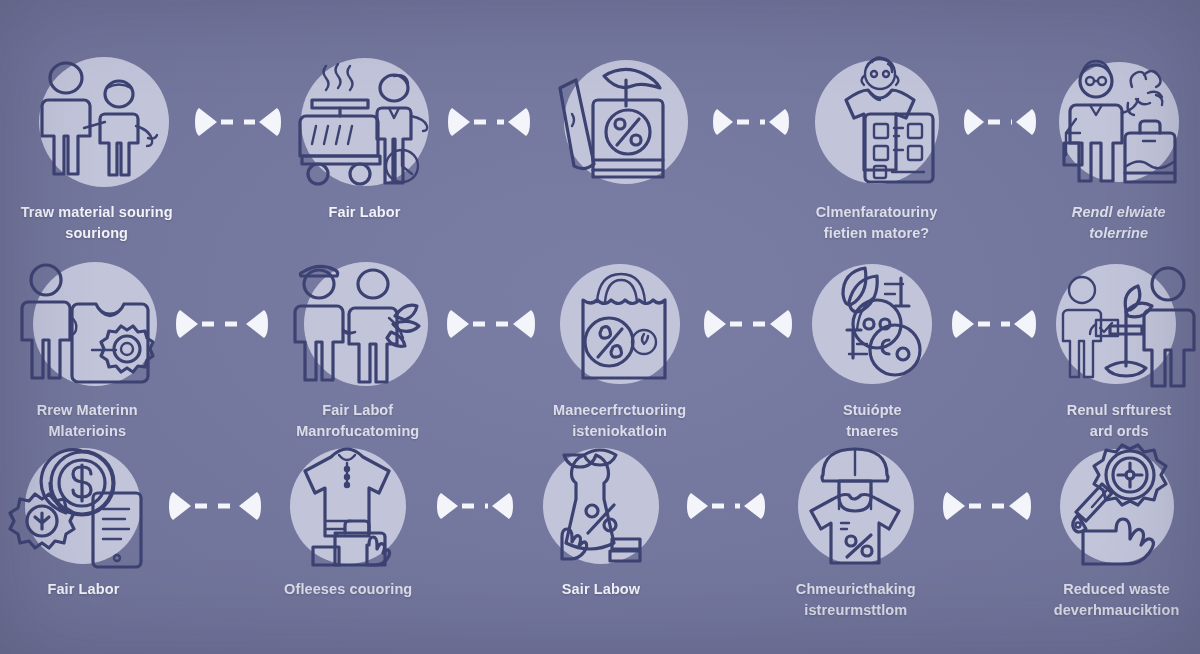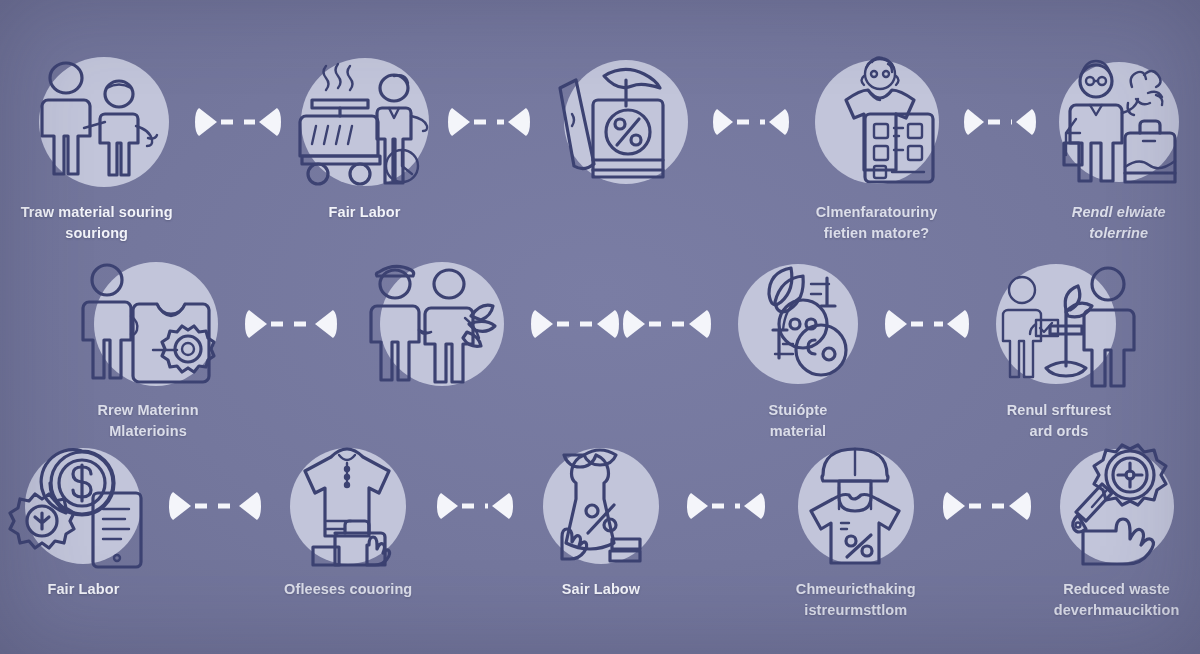--- a/index.html
+++ b/index.html
@@ -325,30 +325,54 @@
           <path class="strokethin" d="M64 72 q8 4 12 2"></path>
           <ellipse class="fillw stroke" cx="94" cy="26" rx="15" ry="14"></ellipse>
           <path class="fillw stroke" d="M76 50 h36 a6 6 0 0 1 6 6 v30 h-10 v38 h-11 v-38 h-6 v38 h-11 v-38 h-10 v-30 a6 6 0 0 1 6 -6 z"></path>
           <path class="strokethin" d="M76 74 q-8 4 -12 -2"></path>
           <path class="fillw stroke" d="M116 58 q10 -14 22 -10 q-2 10 -12 14 z"></path>
           <path class="fillw stroke" d="M114 66 q16 -6 26 2 q-8 8 -20 4 z"></path>
           <path class="fillw stroke" d="M112 74 q12 4 14 14 q-12 2 -18 -8 z"></path>
           <path class="strokethin" d="M110 60 q10 8 14 20"></path>
         </svg>
       </div>
+      <div class="label soft">
+        <div>Fair Labof</div>
+        <div>Manrofucatoming</div>
+      </div>
     </div>
 
     <div class="connector" style="width:92px;height:132px;">
       <svg width="92" height="40" viewBox="0 0 92 40">
         <path class="headfill" d="M24 20 L6 6 Q2 9 2 20 Q2 31 6 34 Z"></path>
         <path class="dash" d="M28 20 H64"></path>
         <path class="headfill" d="M68 20 L86 6 Q90 9 90 20 Q90 31 86 34 Z"></path>
       </svg>
     </div>
 
+    <div class="node" style="width:180px;">
+      <div class="disc-wrap" style="height:132px;">
+        <span class="disc" style="width:120px;height:120px;"></span>
+        <svg class="art" width="150" height="132" viewBox="0 0 150 132">
+          <path class="strokethin" d="M52 44 q2 -28 24 -28 q22 0 24 28"></path>
+          <path class="strokethin" d="M60 44 q2 -22 16 -22 q14 0 16 22"></path>
+          <path class="fillw stroke" d="M38 42 q8 6 14 0 q8 7 14 0 q8 7 14 0 q8 7 14 0 q8 7 14 0 q6 6 12 0 v78 h-82 z"></path>
+          <circle class="fillw stroke" cx="64" cy="84" r="24"></circle>
+          <path class="fillw stroke" d="M57 70 q6 -4 8 3 q2 6 -4 7 q-6 1 -6 -5 z"></path>
+          <path class="fillw stroke" d="M68 89 q6 -4 8 3 q2 6 -4 7 q-6 1 -6 -5 z"></path>
+          <path class="stroke" d="M77 71 L53 99"></path>
+          <circle class="fillnone strokethin" cx="99" cy="84" r="12"></circle>
+          <path class="strokethin" d="M99 76 q-4 6 0 10 M99 86 q4 -4 4 -8"></path>
+        </svg>
+      </div>
+      <div class="label soft">
+        <div>Manecerfrctuoriing</div>
+        <div>isteniokatloin</div>
+      </div>
+    </div>
 
     <div class="connector" style="width:92px;height:132px;">
       <svg width="92" height="40" viewBox="0 0 92 40">
         <path class="headfill" d="M24 20 L6 6 Q2 9 2 20 Q2 31 6 34 Z"></path>
         <path class="dash" d="M28 20 H64"></path>
         <path class="headfill" d="M68 20 L86 6 Q90 9 90 20 Q90 31 86 34 Z"></path>
       </svg>
     </div>
 
     <div class="node" style="width:170px;">
@@ -364,21 +388,21 @@
           <circle class="fillw stroke" cx="80" cy="66" r="24"></circle>
           <circle class="fillnone stroke" cx="72" cy="66" r="5"></circle>
           <circle class="fillnone stroke" cx="88" cy="66" r="5"></circle>
           <circle class="fillw stroke" cx="98" cy="92" r="25"></circle>
           <path class="stroke" d="M92 82 q-7 0 -7 7 q0 7 7 7"></path>
           <circle class="fillnone stroke" cx="106" cy="96" r="6"></circle>
         </svg>
       </div>
       <div class="label soft">
         <div>Stuiópte</div>
-        <div>material</div>
+        <div>tnaeres</div>
       </div>
     </div>
 
     <div class="connector" style="width:88px;height:132px;">
       <svg width="88" height="40" viewBox="0 0 88 40">
         <path class="headfill" d="M24 20 L6 6 Q2 9 2 20 Q2 31 6 34 Z"></path>
         <path class="dash" d="M28 20 H60"></path>
         <path class="headfill" d="M64 20 L82 6 Q86 9 86 20 Q86 31 82 34 Z"></path>
       </svg>
     </div>

